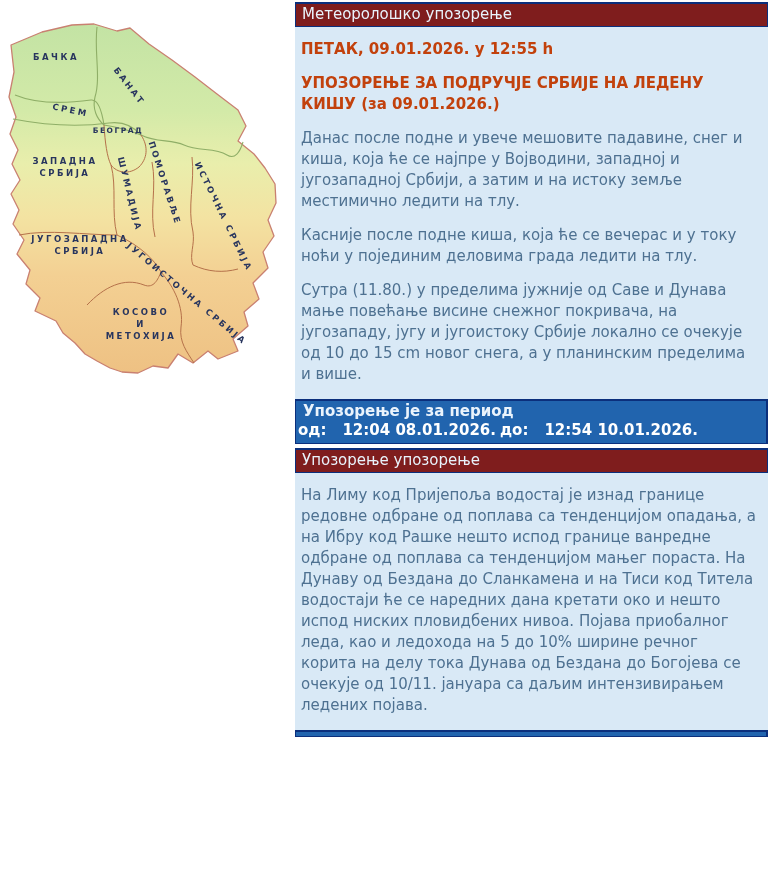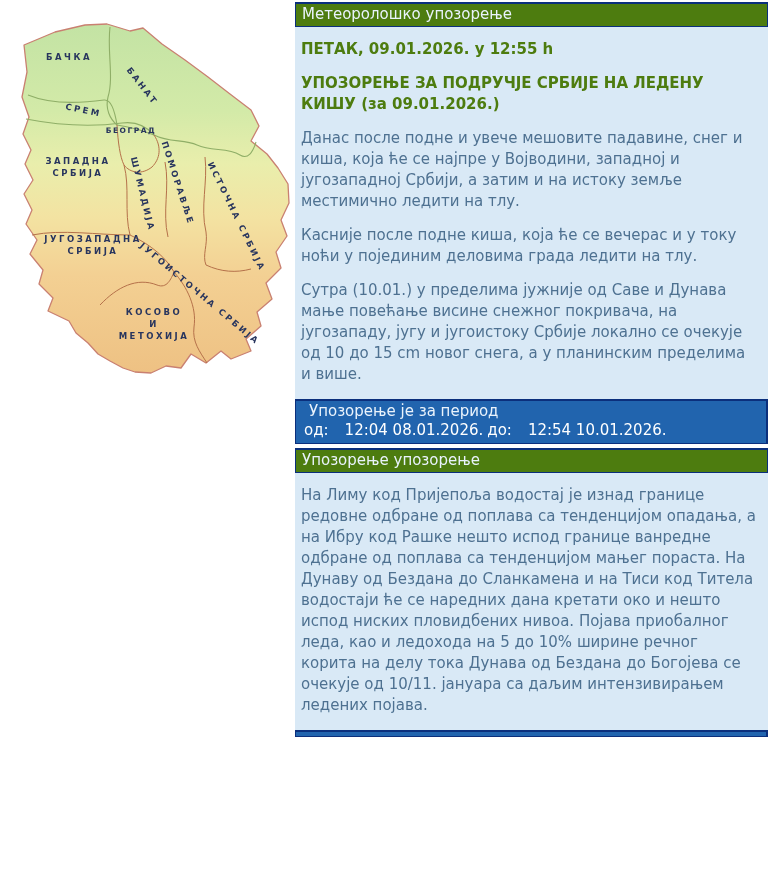--- a/index.html
+++ b/index.html
@@ -4,57 +4,58 @@
 <style>
   html,body{margin:0;padding:0;}
   body{
     width:770px;height:869px;background:#ffffff;
     font-family:"DejaVu Sans","Liberation Sans",sans-serif;
     overflow:hidden;
   }
   .page{position:relative;width:770px;height:869px;background:#ffffff;}
 
   
-  .map-wrap{position:absolute;left:15px;top:22px;width:288px;height:372px;}
+  .map-wrap{position:absolute;left:2px;top:22px;width:288px;height:372px;}
   .map-wrap svg{display:block;}
   .region-label{
     font-weight:bold;fill:#28355e;font-size:8.5px;letter-spacing:2.5px;
   }
   .region-label.small{font-size:7.5px;letter-spacing:1.5px;}
 
   
   .content{position:absolute;left:295px;top:2px;width:473px;}
 
   .bar{
-    background:#4d7c0f;
+    background:#7f1d1d;
     border:1px solid #0b2f7c;border-top-width:2px;
     color:#e9f3fc;font-size:15px;line-height:19px;
     padding:1px 6px 2px 6px;
   }
   .period-bar{
     background:#2164ae;
     border:1px solid #0b2f7c;border-top-width:2px;border-right-width:2px;
     color:#ffffff;font-size:15px;line-height:19px;
-    padding:1px 4px 3px 8px;
+    padding:1px 4px 3px 2px;
+    font-weight:bold;
   }
   .period-bar .p-title{display:block;padding-left:5px;color:#eaf3fc;}
   .period-bar .p-line{display:block;white-space:nowrap;}
   .p-from-val{margin-left:16px;}
   .p-to-label{margin-left:4px;}
   .p-to-val{margin-left:16px;}
 
   .panel{
     background:#d9e9f6;
     color:#4e7191;font-size:15px;line-height:21px;
     padding:12px 10px 14px 6px;
   }
   .panel p{margin:0 0 13px 0;}
   .panel p:last-child{margin-bottom:0;}
   .warn-heading{
-    color:#4d7c0f;font-weight:bold;margin:0 0 13px 0;
+    color:#c2410c;font-weight:bold;margin:0 0 13px 0;
   }
   .gap{height:4px;background:#ffffff;}
 
   .details-line{font-size:11px;line-height:14px;margin-top:6px;color:#4e7191;}
   .details-link{color:#1e5fa5;font-weight:bold;text-decoration:none;cursor:pointer;}
 </style>
 </head>
 <body>
 
 <div class="page">
@@ -123,21 +124,21 @@
     </div>
 
     <div class="panel">
       <p class="warn-heading">ПЕТАК, 09.01.2026. у 12:55 h</p>
 
       <p class="warn-heading">УПОЗОРЕЊЕ ЗА ПОДРУЧЈЕ СРБИЈЕ НА ЛЕДЕНУ КИШУ (за 09.01.2026.)</p>
       <p>Данас после подне и увече мешовите падавине, снег и киша, која ће се најпре у Војводини, западној и југозападној Србији, а затим и на истоку земље местимично ледити на тлу.</p>
 
       <p>Касније после подне киша, која ће се вечерас и у току ноћи у појединим деловима града ледити на тлу.</p>
 
-      <p>Сутра (10.01.) у пределима јужније од Саве и Дунава мање повећање висине снежног покривача, на југозападу, југу и југоистоку Србије локално се очекује од 10 до 15 cm новог снега, а у планинским пределима и више.</p>
+      <p>Сутра (11.80.) у пределима јужније од Саве и Дунава мање повећање висине снежног покривача, на југозападу, југу и југоистоку Србије локално се очекује од 10 до 15 cm новог снега, а у планинским пределима и више.</p>
     </div>
 
     <div class="period-bar">
       <span class="p-title">Упозорење је за период</span>
       <span class="p-line">
         <span>од:</span><span class="p-from-val">12:04 08.01.2026.</span><span class="p-to-label">до:</span><span class="p-to-val">12:54 10.01.2026.</span>
       </span>
     </div>
 
     <div class="gap"></div>

